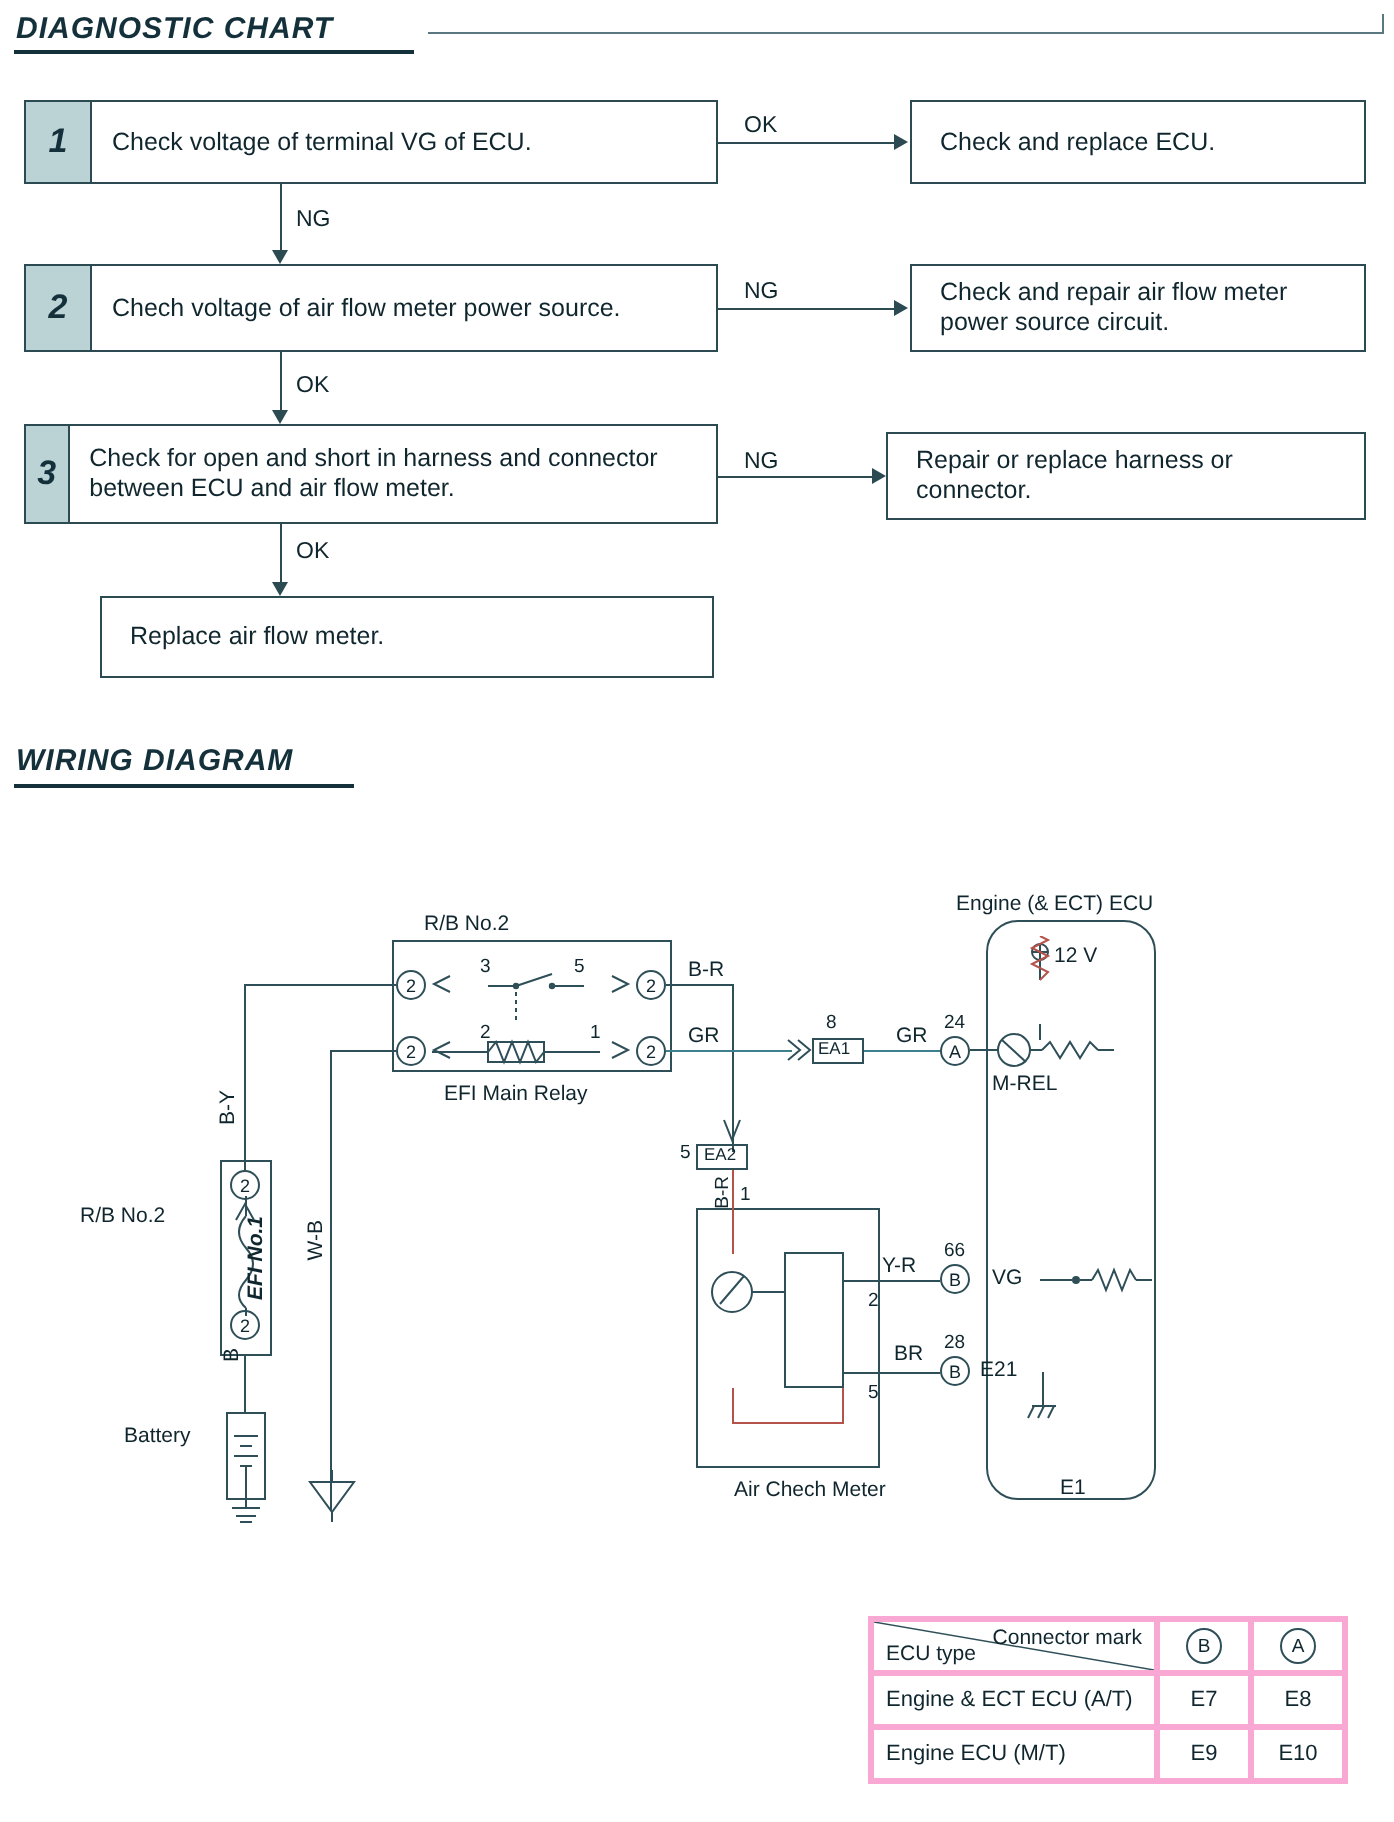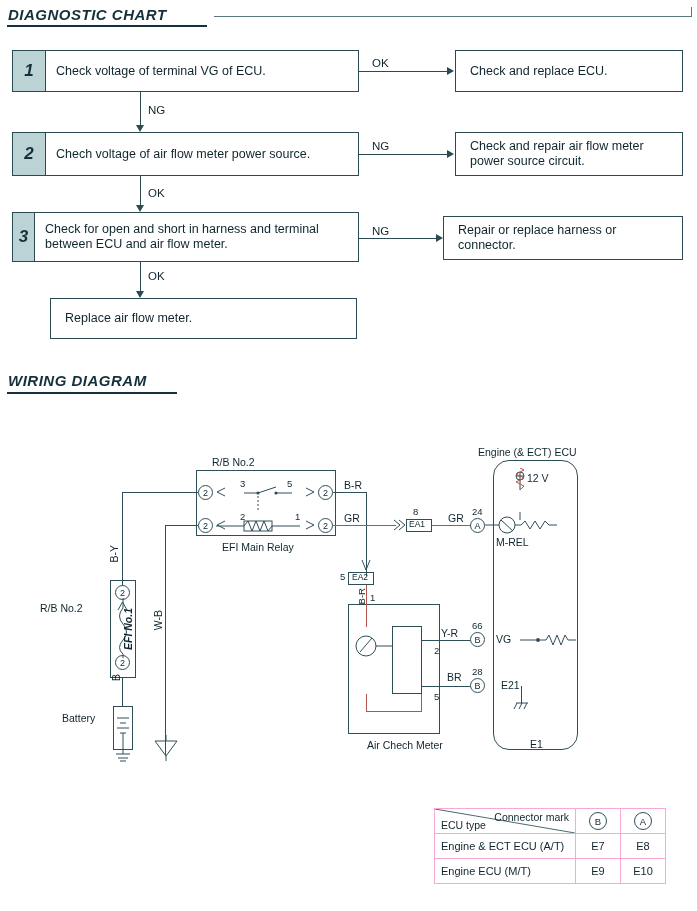--- a/index.html
+++ b/index.html
@@ -94,21 +94,21 @@
     display:flex;align-items:center;justify-content:center;
     font-size:9px;color:#10262e;background:#fff;box-sizing:border-box;
   }
 
   
   .ctable{
     position:absolute;border-collapse:collapse;
     font-size:11px;color:#10262e;background:#fff;
   }
   .ctable td{
-    border:1px solid #f9a8d4;
+    border:3px solid #f9a8d4;
     padding:3px 6px;
     height:18px;
     text-align:center;
     white-space:nowrap;
   }
   .ctable td.left{text-align:left;margin-left:18px;}
   .cmark{
     display:inline-flex;align-items:center;justify-content:center;
     width:16px;height:16px;border:1px solid #2f4f58;border-radius:50%;
     font-size:9.5px;
@@ -135,21 +135,21 @@
     <div class="txt">Check voltage of terminal VG of ECU.</div>
   </div>
 
   <div class="dbox" style="left:12px;top:132px;width:347px;height:44px;">
     <div class="num">2</div>
     <div class="txt">Chech voltage of air flow meter power source.</div>
   </div>
 
   <div class="dbox" style="left:12px;top:212px;width:347px;height:50px;">
     <div class="num">3</div>
-    <div class="txt">Check for open and short in harness and terminal between ECU and air flow meter.</div>
+    <div class="txt">Check for open and short in harness and connector between ECU and air flow meter.</div>
   </div>
 
   <div class="dbox plain" style="left:50px;top:298px;width:307px;height:41px;">
     <div class="txt">Replace air flow meter.</div>
   </div>
 
   <div class="dbox plain" style="left:455px;top:50px;width:228px;height:42px;">
     <div class="txt">Check and replace ECU.</div>
   </div>
   <div class="dbox plain" style="left:455px;top:132px;width:228px;height:44px;">
@@ -275,21 +275,21 @@
   <svg style="position:absolute;left:520px;top:632px;width:60px;height:18px;">
     <line x1="0" y1="8" x2="16" y2="8" stroke="#2f4f58" stroke-width="1"></line>
     <circle cx="18" cy="8" r="2" fill="#2f4f58"></circle>
     <line x1="20" y1="8" x2="26" y2="8" stroke="#2f4f58" stroke-width="1"></line>
     <path d="M26 8 l3 -5 l4 10 l4 -10 l4 10 l4 -10 l3 5" fill="none" stroke="#2f4f58" stroke-width="1"></path>
     <line x1="48" y1="8" x2="56" y2="8" stroke="#2f4f58" stroke-width="1"></line>
   </svg>
 
   <div class="circ" style="left:470px;top:678px;width:15px;height:15px;">B</div>
   <div class="wd-lbl sm" style="left:472px;top:666px;">28</div>
-  <div class="wd-lbl" style="left:490px;top:679px;margin-left:11px;">E21</div>
+  <div class="wd-lbl" style="left:490px;top:679px;">E21</div>
   <div class="wire" style="left:440px;top:686px;width:30px;height:1px;"></div>
   <div class="wd-lbl" style="left:447px;top:671px;">BR</div>
   <div class="wire" style="left:521px;top:686px;width:1px;height:18px;"></div>
   <svg style="position:absolute;left:510px;top:700px;width:26px;height:16px;">
     <line x1="6" y1="3" x2="18" y2="3" stroke="#2f4f58" stroke-width="1"></line>
     <line x1="7" y1="3" x2="4" y2="9" stroke="#2f4f58" stroke-width="1"></line>
     <line x1="12" y1="3" x2="9" y2="9" stroke="#2f4f58" stroke-width="1"></line>
     <line x1="17" y1="3" x2="14" y2="9" stroke="#2f4f58" stroke-width="1"></line>
   </svg>
   <div class="wd-lbl" style="left:530px;top:738px;">E1</div>

